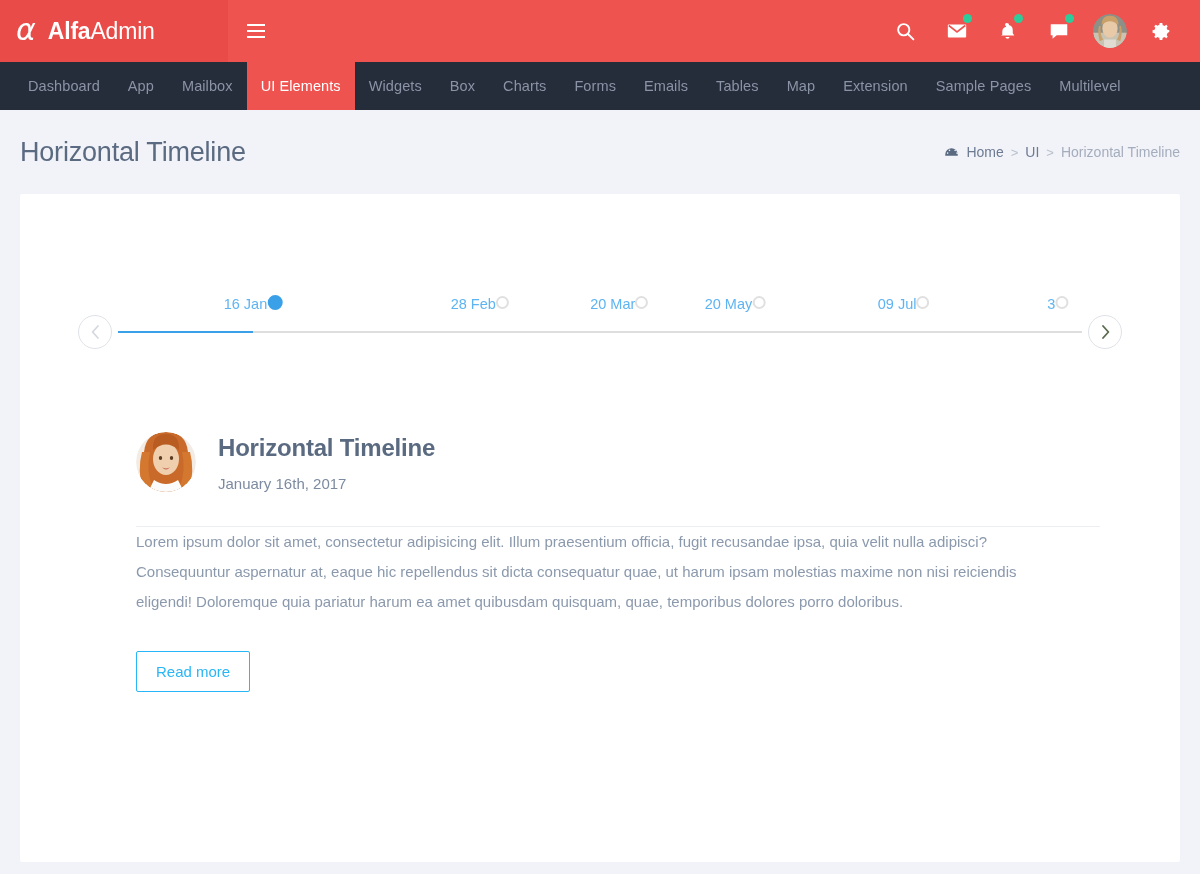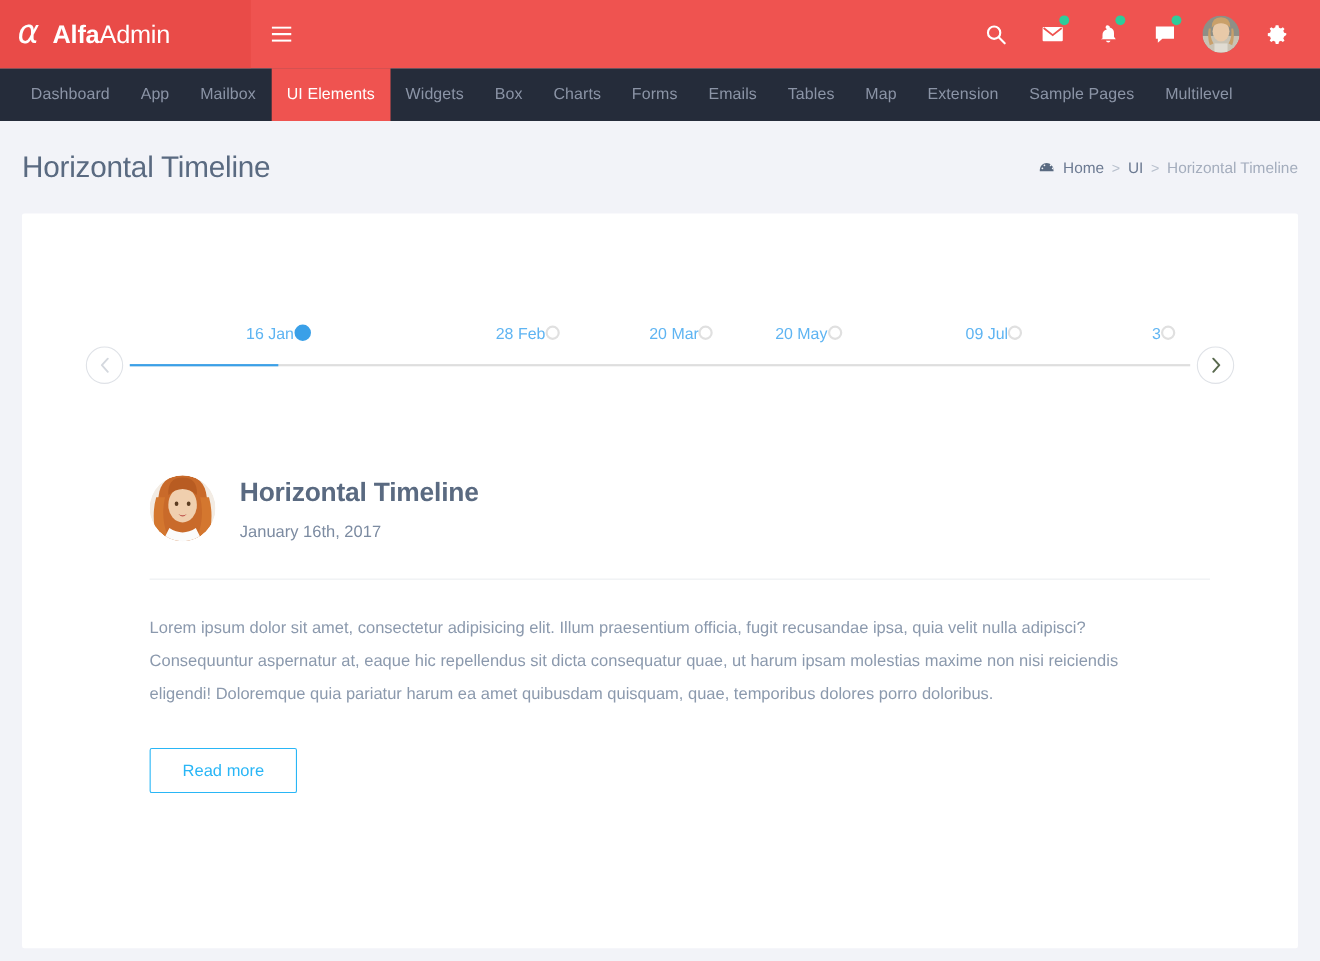--- a/index.html
+++ b/index.html
@@ -288,29 +288,28 @@
   .event-divider {
     height: 1px;
     background: #eceef1;
     margin: 34px 80px 0 0;
   }
 
   .event-body {
     font-size: 15px;
     line-height: 30px;
     color: #8b99ad;
-    margin-top: 29px;
     max-width: 1000px;
     padding-right: 84px;
   }
 
   .read-more {
     display: inline-block;
     margin-top: 34px;
-    padding: 12px 29px;
+    padding: 12px 19px;
     border: 1px solid #29b6f6;
     color: #29b6f6;
     background: transparent;
     font-size: 15px;
     font-family: "Liberation Sans", sans-serif;
     border-radius: 2px;
     cursor: pointer;
     line-height: 1;
   }
 </style>

